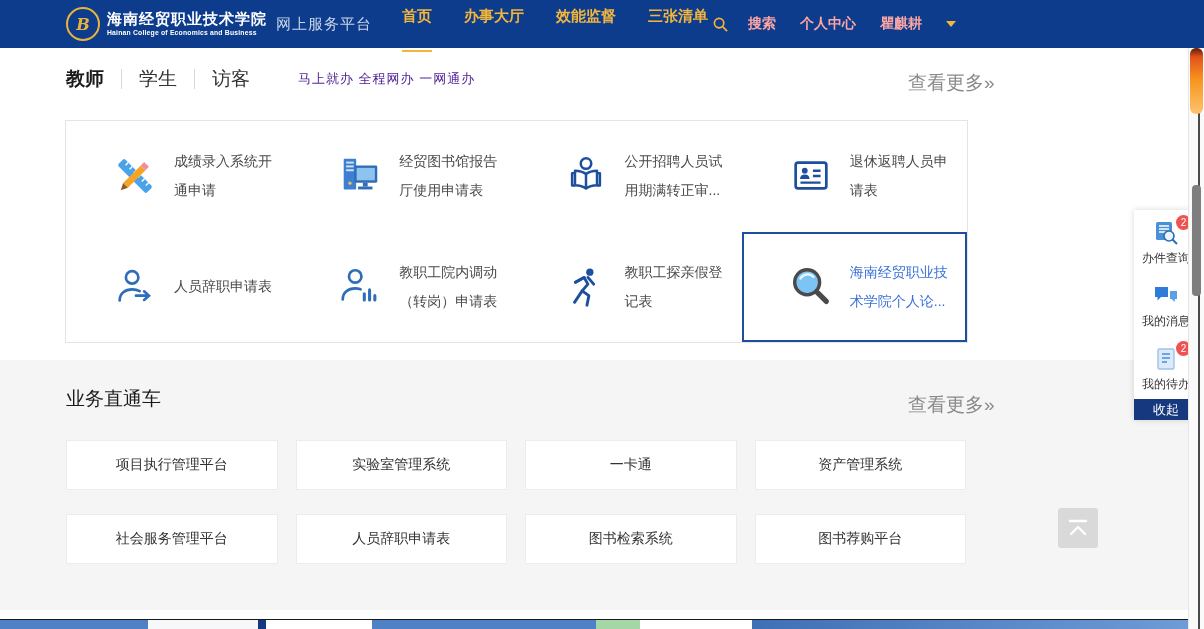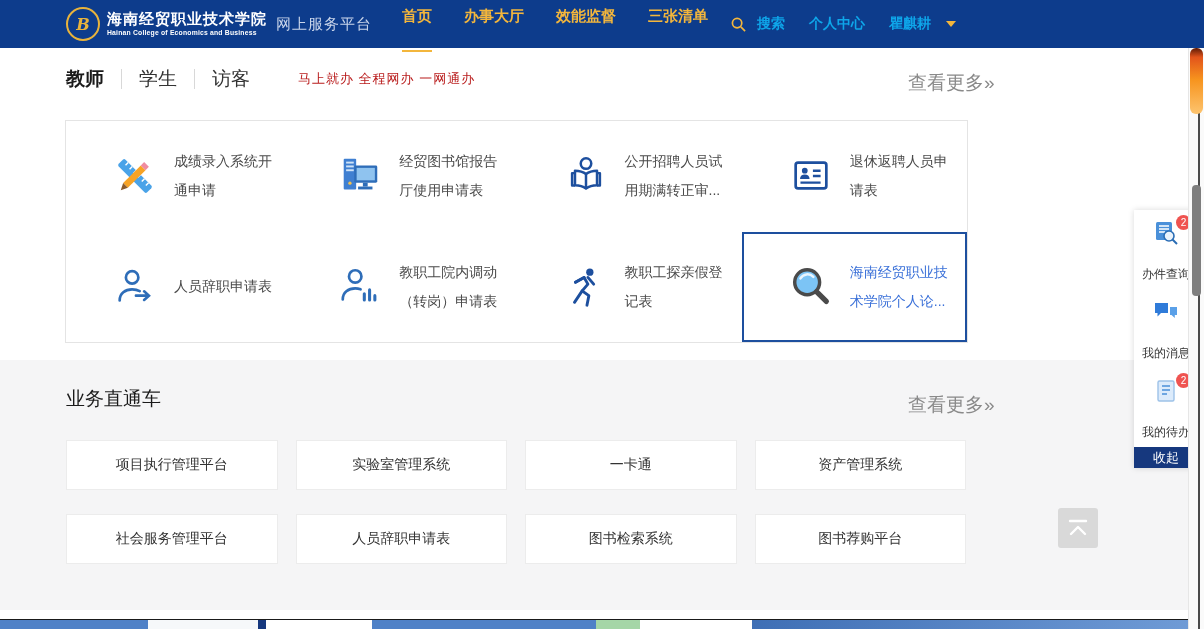--- a/index.html
+++ b/index.html
@@ -11,30 +11,30 @@
   .emblem { width:34px; height:34px; border-radius:50%; border:2px solid #e8b33c; background:#0d3c8c; display:flex; align-items:center; justify-content:center; flex:none; }
   .emblem-b { color:#e8b33c; font-family:"DejaVu Serif",serif; font-style:italic; font-weight:bold; font-size:16px; }
   .logo-text { margin-left:7px; color:#fff; line-height:1.05; }
   .logo-cn { font-family:"DejaVu Serif",serif; font-weight:bold; font-size:15px; letter-spacing:1px; }
   .logo-en { font-size:6.8px; font-weight:bold; letter-spacing:.2px; margin-top:2px; }
   .platform { color:#c9d5ea; font-size:15px; margin-left:9px; letter-spacing:1px; }
   .menu { display:flex; margin-left:30px; gap:32px; height:48px; align-items:center; }
   .menu-item { color:#f3b63c; font-size:15px; font-weight:bold; cursor:pointer; text-decoration:none; height:64px; line-height:48px; position:relative; }
   .menu-item.active::after { content:""; position:absolute; left:0; right:0; bottom:4px; height:2px; background:#f3b63c; }
   .nav-right { margin-left:auto; display:flex; align-items:center; gap:24px; margin-right:230px; }
-  .nav-link { color:#0ea5e9; font-size:14px; font-weight:bold; cursor:pointer; text-decoration:none; display:flex; align-items:center; gap:11px; }
+  .nav-link { color:#fca5a5; font-size:14px; font-weight:bold; cursor:pointer; text-decoration:none; display:flex; align-items:center; gap:20px; }
   .caret { width:0; height:0; border-left:5px solid transparent; border-right:5px solid transparent; border-top:6px solid #f3b63c; display:inline-block; margin-left:4px; }
 
   
   .white-section { position:relative; height:312px; background:#fff; }
   .tabs-row { position:absolute; top:18px; left:66px; display:flex; align-items:center; }
   .tab { font-size:19px; color:#333; cursor:pointer; }
   .tab.active { font-weight:bold; color:#1a1a1a; }
   .tab-divider { width:1px; height:20px; background:#d8d8d8; margin:0 17px; }
-  .slogan { font-size:13px; color:#b91c1c; margin-left:48px; letter-spacing:1px; }
+  .slogan { font-size:13px; color:#4c1d95; margin-left:48px; letter-spacing:1px; }
   .more-link { font-size:19px; color:#8a8a8a; cursor:pointer; text-decoration:none; }
   .more-top { position:absolute; top:22px; left:908px; }
 
   .card-panel { position:absolute; left:65px; top:72px; width:903px; height:223px; background:#fff; border:1px solid #e4e4e4; display:grid; grid-template-columns:repeat(4,1fr); grid-template-rows:repeat(2,1fr); }
   .card { display:flex; align-items:center; padding-left:46px; cursor:pointer; position:relative; }
   .card.selected { box-shadow:inset 0 0 0 2px #1d4f9e; }
   .card-icon { width:46px; height:46px; flex:none; }
   .card-label { width:106px; margin-left:16px; font-size:14px; line-height:29px; color:#4a4a4a; }
   .card.selected .card-label { color:#3a70d8; }
 
@@ -49,21 +49,21 @@
   .white-gap { height:9px; background:#fff; }
 
   
   .footer-strip { position:relative; height:10px; border-top:1px solid #1a1a1a; overflow:hidden; }
   .fs-seg { position:absolute; top:0; height:10px; }
 
   
   .side-panel { position:absolute; left:1134px; top:210px; width:64px; background:#fff; box-shadow:0 0 6px rgba(0,0,0,.15); z-index:6; }
   .sp-item { position:relative; text-align:center; padding:10px 0 6px; cursor:pointer; }
   .sp-icon { width:26px; height:26px; display:inline-block; }
-  .sp-label { font-size:12px; color:#333; margin-top:16px; }
+  .sp-label { font-size:12px; color:#333; margin-top:0; }
   .badge { position:absolute; top:5px; right:7px; min-width:15px; height:15px; border-radius:8px; background:#ef5350; color:#fff; font-size:10px; line-height:15px; text-align:center; }
   .sp-collapse { height:21px; background:#16387e; color:#fff; font-size:13px; line-height:21px; text-align:center; cursor:pointer; }
 
   
   .scrollbar { position:absolute; left:1188px; top:48px; width:16px; height:581px; background:#fafafa; border-left:1px solid #e6e6e6; z-index:7; }
   .sb-edge { position:absolute; left:9px; top:62px; width:2px; height:528px; background:#4a4a4a; }
   .sb-thumb-orange { position:absolute; left:1px; top:0; width:13px; height:66px; border-radius:6px; background:linear-gradient(180deg,#5c1a06 0%,#e2541b 14%,#f7941e 48%,#fdc46f 100%); cursor:pointer; }
   .sb-thumb-gray { position:absolute; left:3px; top:137px; width:9px; height:111px; border-radius:4px; background:#7e7e7e; cursor:pointer; }
 </style>
 </head>

